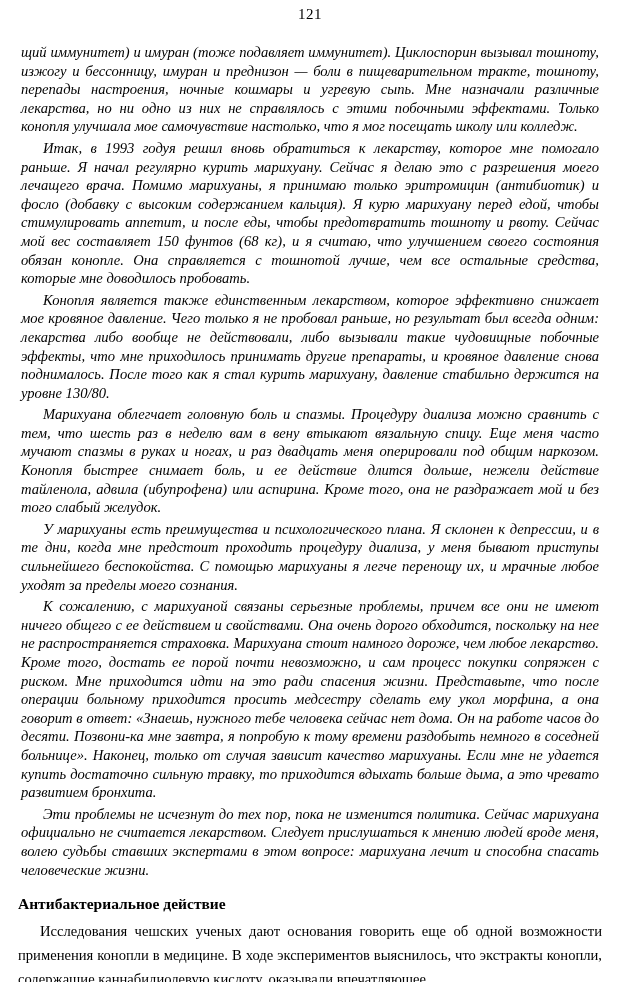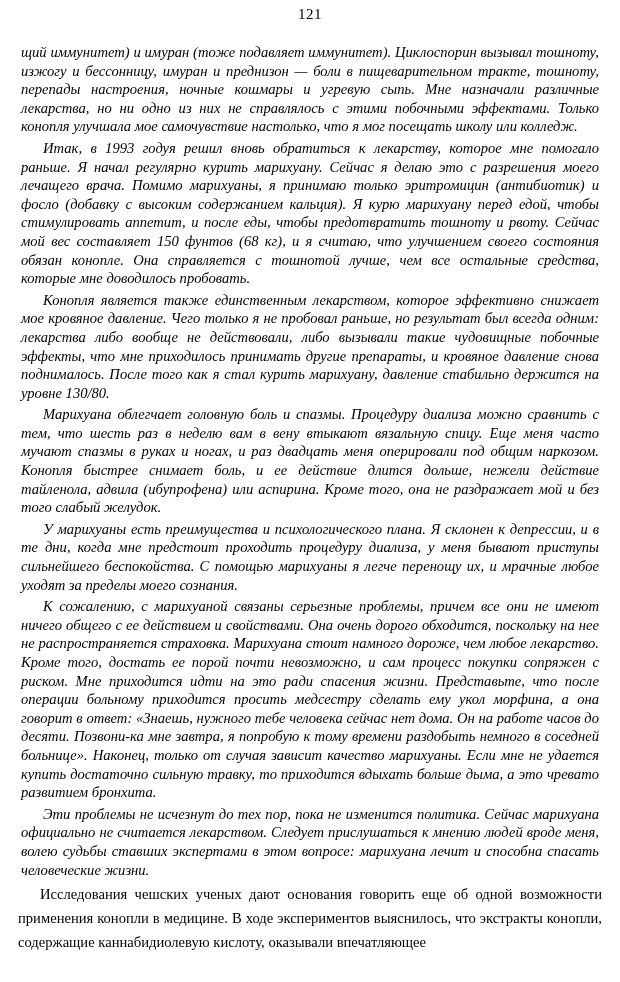--- a/index.html
+++ b/index.html
@@ -74,18 +74,19 @@
   <div class="body-text">
     <p>щий иммунитет) и имуран (тоже подавляет иммунитет). Циклоспорин вызывал тошноту, изжогу и бессонницу, имуран и преднизон — боли в пищеварительном тракте, тошноту, перепады настроения, ночные кошмары и угревую сыпь. Мне назначали различные лекарства, но ни одно из них не справлялось с этими побочными эффектами. Только конопля улучшала мое самочувствие настолько, что я мог посещать школу или колледж.</p>
     <p class="indent">Итак, в 1993 годуя решил вновь обратиться к лекарству, которое мне помогало раньше. Я начал регулярно курить марихуану. Сейчас я делаю это с разрешения моего лечащего врача. Помимо марихуаны, я принимаю только эритромицин (антибиотик) и фосло (добавку с высоким содержанием кальция). Я курю марихуану перед едой, чтобы стимулировать аппетит, и после еды, чтобы предотвратить тошноту и рвоту. Сейчас мой вес составляет 150 фунтов (68 кг), и я считаю, что улучшением своего состояния обязан конопле. Она справляется с тошнотой лучше, чем все остальные средства, которые мне доводилось пробовать.</p>
     <p class="indent">Конопля является также единственным лекарством, которое эффективно снижает мое кровяное давление. Чего только я не пробовал раньше, но результат был всегда одним: лекарства либо вообще не действовали, либо вызывали такие чудовищные побочные эффекты, что мне приходилось принимать другие препараты, и кровяное давление снова поднималось. После того как я стал курить марихуану, давление стабильно держится на уровне 130/80.</p>
     <p class="indent">Марихуана облегчает головную боль и спазмы. Процедуру диализа можно сравнить с тем, что шесть раз в неделю вам в вену втыкают вязальную спицу. Еще меня часто мучают спазмы в руках и ногах, и раз двадцать меня оперировали под общим наркозом. Конопля быстрее снимает боль, и ее действие длится дольше, нежели действие тайленола, адвила (ибупрофена) или аспирина. Кроме того, она не раздражает мой и без того слабый желудок.</p>
     <p class="indent">У марихуаны есть преимущества и психологического плана. Я склонен к депрессии, и в те дни, когда мне предстоит проходить процедуру диализа, у меня бывают приступы сильнейшего беспокойства. С помощью марихуаны я легче перенощу их, и мрачные любое уходят за пределы моего сознания.</p>
     <p class="indent">К сожалению, с марихуаной связаны серьезные проблемы, причем все они не имеют ничего общего с ее действием и свойствами. Она очень дорого обходится, поскольку на нее не распространяется страховка. Марихуана стоит намного дороже, чем любое лекарство. Кроме того, достать ее порой почти невозможно, и сам процесс покупки сопряжен с риском. Мне приходится идти на это ради спасения жизни. Представьте, что после операции больному приходится просить медсестру сделать ему укол морфина, а она говорит в ответ: «Знаешь, нужного тебе человека сейчас нет дома. Он на работе часов до десяти. Позвони-ка мне завтра, я попробую к тому времени раздобыть немного в соседней больнице». Наконец, только от случая зависит качество марихуаны. Если мне не удается купить достаточно сильную травку, то приходится вдыхать больше дыма, а это чревато развитием бронхита.</p>
     <p class="indent gap-before">Эти проблемы не исчезнут до тех пор, пока не изменится политика. Сейчас марихуана официально не считается лекарством. Следует прислушаться к мнению людей вроде меня, волею судьбы ставших экспертами в этом вопросе: марихуана лечит и способна спасать человеческие жизни.</p>
   </div>
 
+  <h2 class="section-heading">Антибактериальное действие</h2>
 
   <div class="tail-text">
     <p>Исследования чешских ученых дают основания говорить еще об одной возможности применения конопли в медицине. В ходе экспериментов выяснилось, что экстракты конопли, содержащие каннабидиолевую кислоту, оказывали впечатляющее</p>
   </div>
 
 </div>
 
 </body></html>

